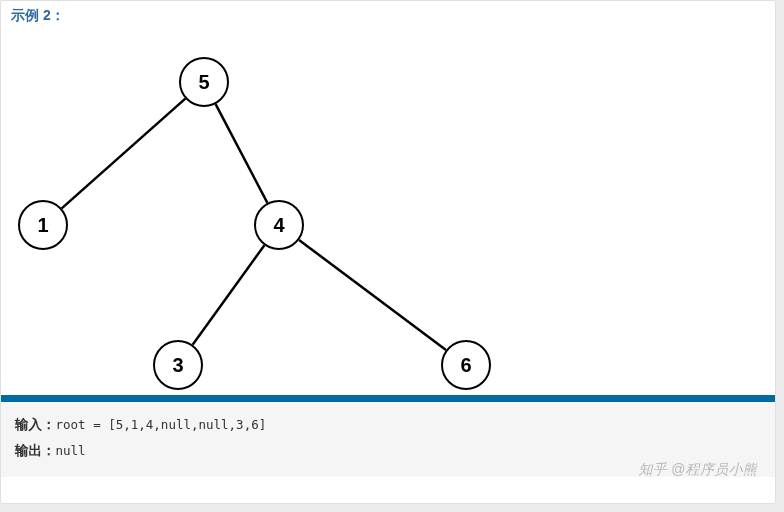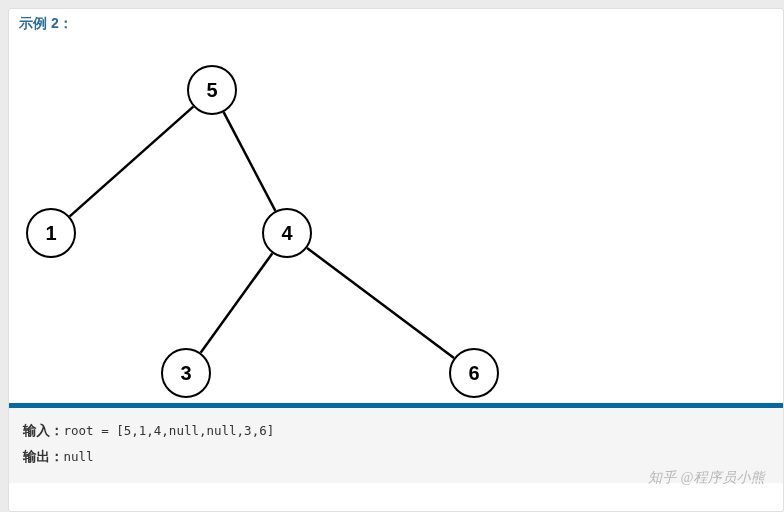--- a/index.html
+++ b/index.html
@@ -5,21 +5,21 @@
   body {
     margin: 0;
     padding: 0;
     background: #ebebeb;
     font-family: -apple-system, "PingFang SC", "Microsoft YaHei", Arial, sans-serif;
   }
   .card {
     background: #ffffff;
     border: 1px solid #e0e0e0;
     border-radius: 3px;
-    margin: 8px;
+    margin: 0;
     padding: 0;
     position: relative;
     box-sizing: border-box;
     width: 776px;
     height: 504px;
     overflow: hidden;
   }
   .heading {
     color: #2c6aa0;
     font-size: 14px;
@@ -41,39 +41,38 @@
     background: #fff;
     display: flex;
     align-items: center;
     justify-content: center;
     font-weight: 800;
     font-size: 20px;
     box-sizing: border-box;
   }
   .io-block {
     background: #f5f5f5;
-    border-top: 5px solid #0369a1;
+    border-top: 7px solid #0369a1;
     font-size: 13.5px;
     line-height: 1.9;
     color: #333;
     padding: 10px 14px 14px 14px;
     font-family: "PingFang SC", "Microsoft YaHei", Arial, sans-serif;
   }
   .io-block .label { font-weight:700; }
   .io-block .mono { font-family: "Menlo","Consolas",monospace; font-size:12.5px; font-weight:400;}
   .watermark {
     position:absolute;
     right:18px;
     bottom:24px;
     color:#b8b8b8;
     font-size:14px;
     letter-spacing:0.02em;
     font-style: italic;
     pointer-events:none;
-    font-family:Liberation Serif, serif;
   }
 </style>
 </head>
 <body>
 
 <div class="card">
 
   <div class="heading">示例 2：</div>
 
   <div class="tree-area">

